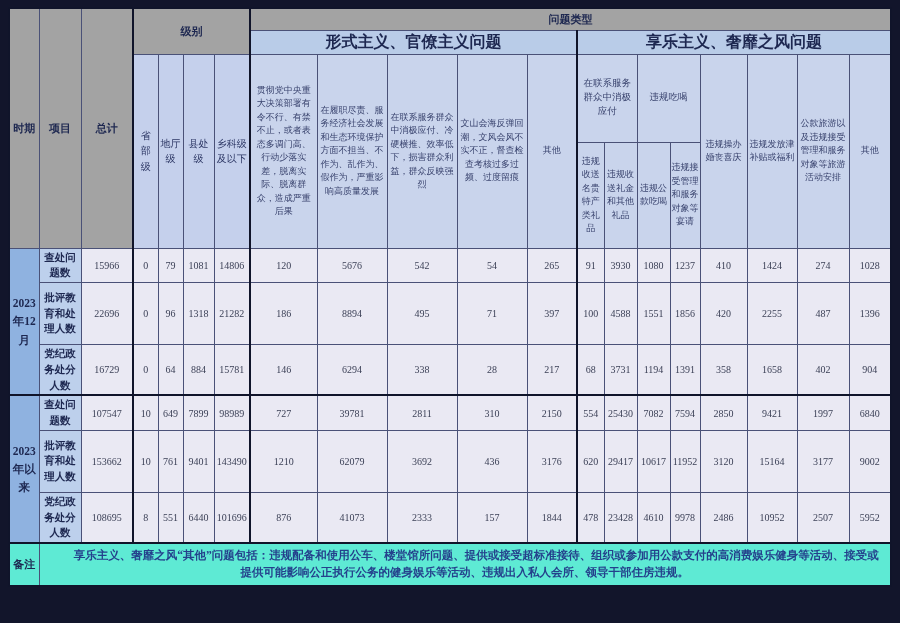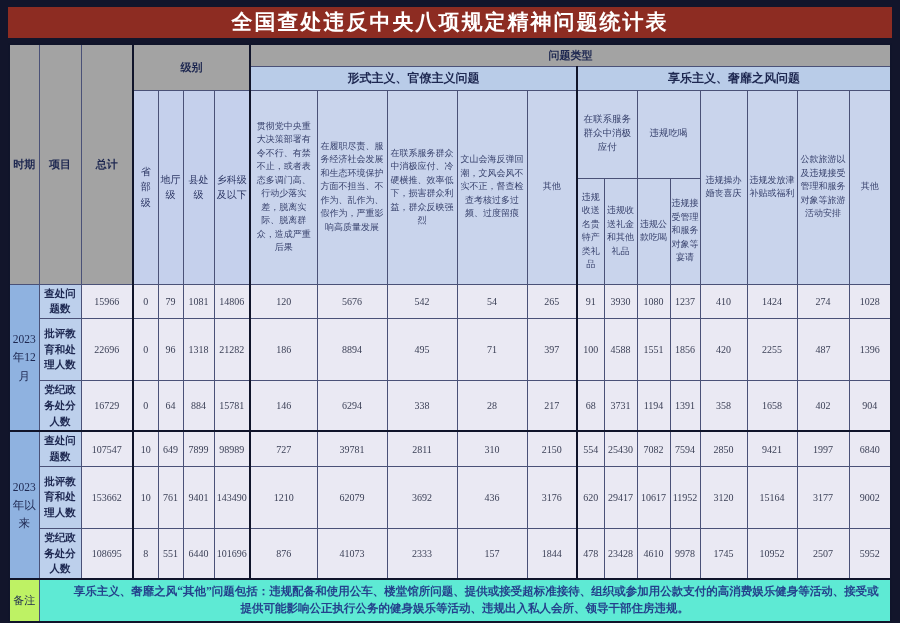--- a/index.html
+++ b/index.html
@@ -20,42 +20,41 @@
     border:2px solid #10142a;background:#c9d4ec;
   }
   td{
     border:1px solid #4a5177;text-align:center;vertical-align:middle;
     padding:1px 2px;word-break:break-all;overflow:hidden;
   }
   tr.r1{height:22px;} tr.r2{height:24px;} tr.r3{height:88px;} tr.r4{height:106px;}
   tr.dr0{height:32px;} tr.dr1{height:62px;} tr.dr2{height:50px;margin-top:40px;}
   tr.foot{height:30px;}
   .h1{background:#a3a3a3;font-weight:bold;font-size:11px;color:#1d2750;}
-  .h2{background:#b9cce8;font-weight:bold;font-size:12px;color:#1d2750;}
+  .h2{background:#b9cce8;font-weight:bold;font-size:16px;color:#1d2750;}
   .lvl{background:#c5d0ec;font-size:10px;line-height:1.55;color:#2c3664;}
   .cat{background:#c9d4ec;font-size:9px;line-height:1.5;color:#39436e;padding:10px 2px;}
   .grp{background:#c9d4ec;font-size:9.5px;line-height:1.45;color:#39436e;}
   .sub{background:#c9d4ec;font-size:9px;line-height:1.5;color:#39436e;padding:3px 1px;}
-  .period{background:#8fb2e0;font-size:11.5px;font-weight:normal;line-height:1.6;color:#1d2750;}
+  .period{background:#8fb2e0;font-size:11.5px;font-weight:bold;line-height:1.6;color:#1d2750;}
   .rowlabel{background:#bdd0ec;font-size:10.5px;font-weight:bold;line-height:1.5;color:#1d2750;}
   .num{background:#eae9f3;font-size:10px;color:#3a3f55;white-space:nowrap;}
   .bl2{border-left:2px solid #10142a;}
   tr.gsep td{border-top:2px solid #10142a;}
   tr.foot td{border-top:2px solid #10142a;}
-  .remark-label{background:#bef264;font-size:11px;font-weight:normal;color:#1d2750;}
+  .remark-label{background:#5eead4;font-size:11px;font-weight:bold;color:#1d2750;}
   .remark-text{
     background:#5eead4;text-align:center;font-size:11.5px;line-height:1.5;
     color:#24418c;font-weight:bold;padding:3px 8px;text-indent:2em;
   }
 </style>
 </head>
 <body>
 
 <div class="frame">
-  <div class="titlebar">全国查处违反中央八项规定精神问题统计表</div>
 
   <table>
     <colgroup>
       <col style="width:30px">
         <col style="width:42px">
         <col style="width:52px">
       <col style="width:25px">
         <col style="width:25px">
         <col style="width:31px">
         <col style="width:36px">
@@ -226,21 +225,21 @@
           <td class="num">101696</td>
           <td class="num bl2">876</td>
           <td class="num">41073</td>
           <td class="num">2333</td>
           <td class="num">157</td>
           <td class="num">1844</td>
           <td class="num bl2">478</td>
           <td class="num">23428</td>
           <td class="num">4610</td>
           <td class="num">9978</td>
-          <td class="num">1745</td>
+          <td class="num">2486</td>
           <td class="num">10952</td>
           <td class="num">2507</td>
           <td class="num">5952</td>
         </tr>
       </tbody>
     <tfoot>
       <tr class="foot">
         <td class="remark-label">备注</td>
         <td class="remark-text" colspan="19">享乐主义、奢靡之风“其他”问题包括：违规配备和使用公车、楼堂馆所问题、提供或接受超标准接待、组织或参加用公款支付的高消费娱乐健身等活动、接受或提供可能影响公正执行公务的健身娱乐等活动、违规出入私人会所、领导干部住房违规。</td>
       </tr>

